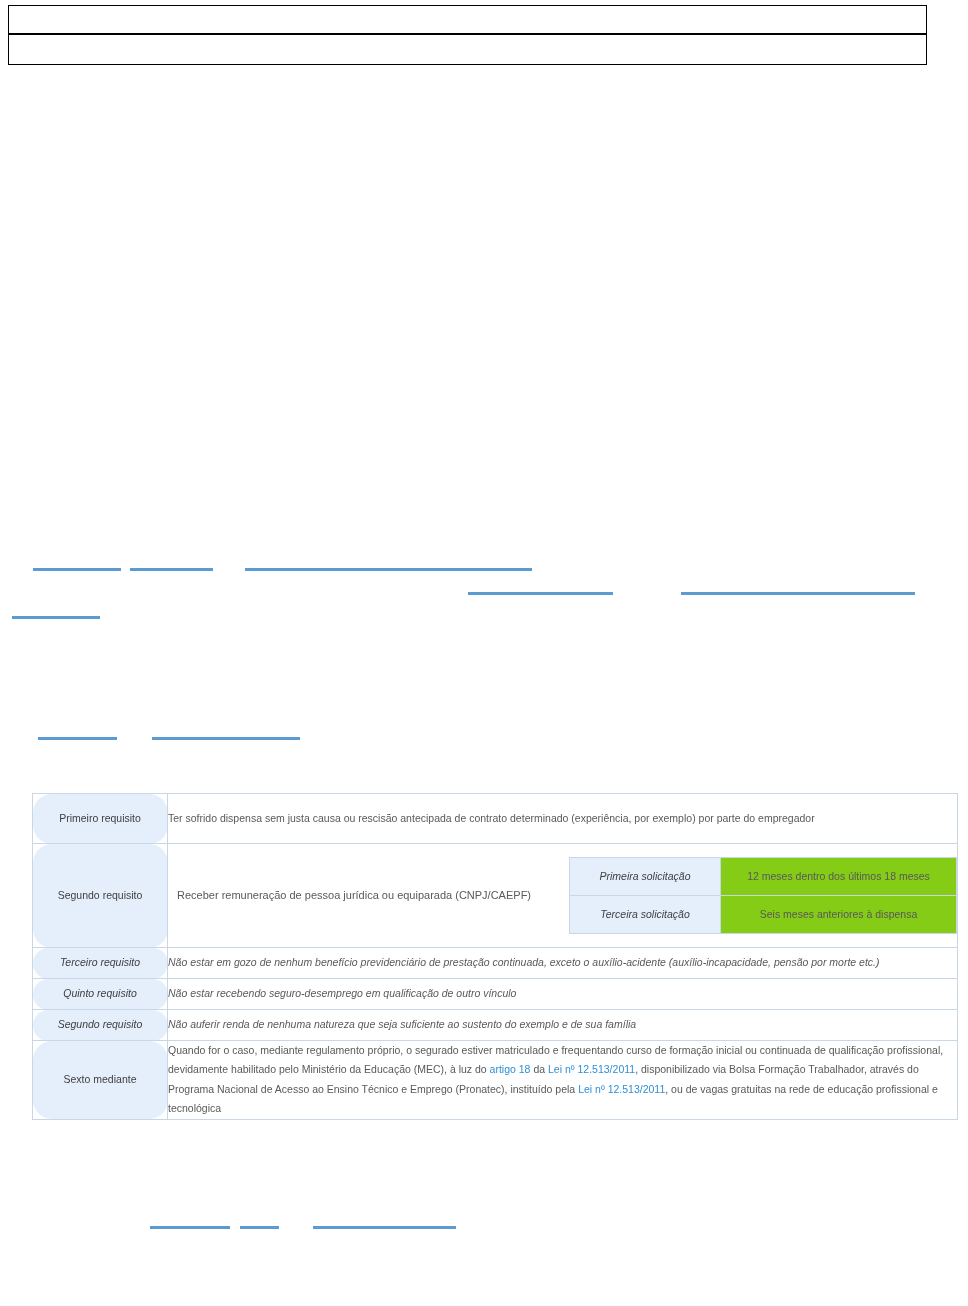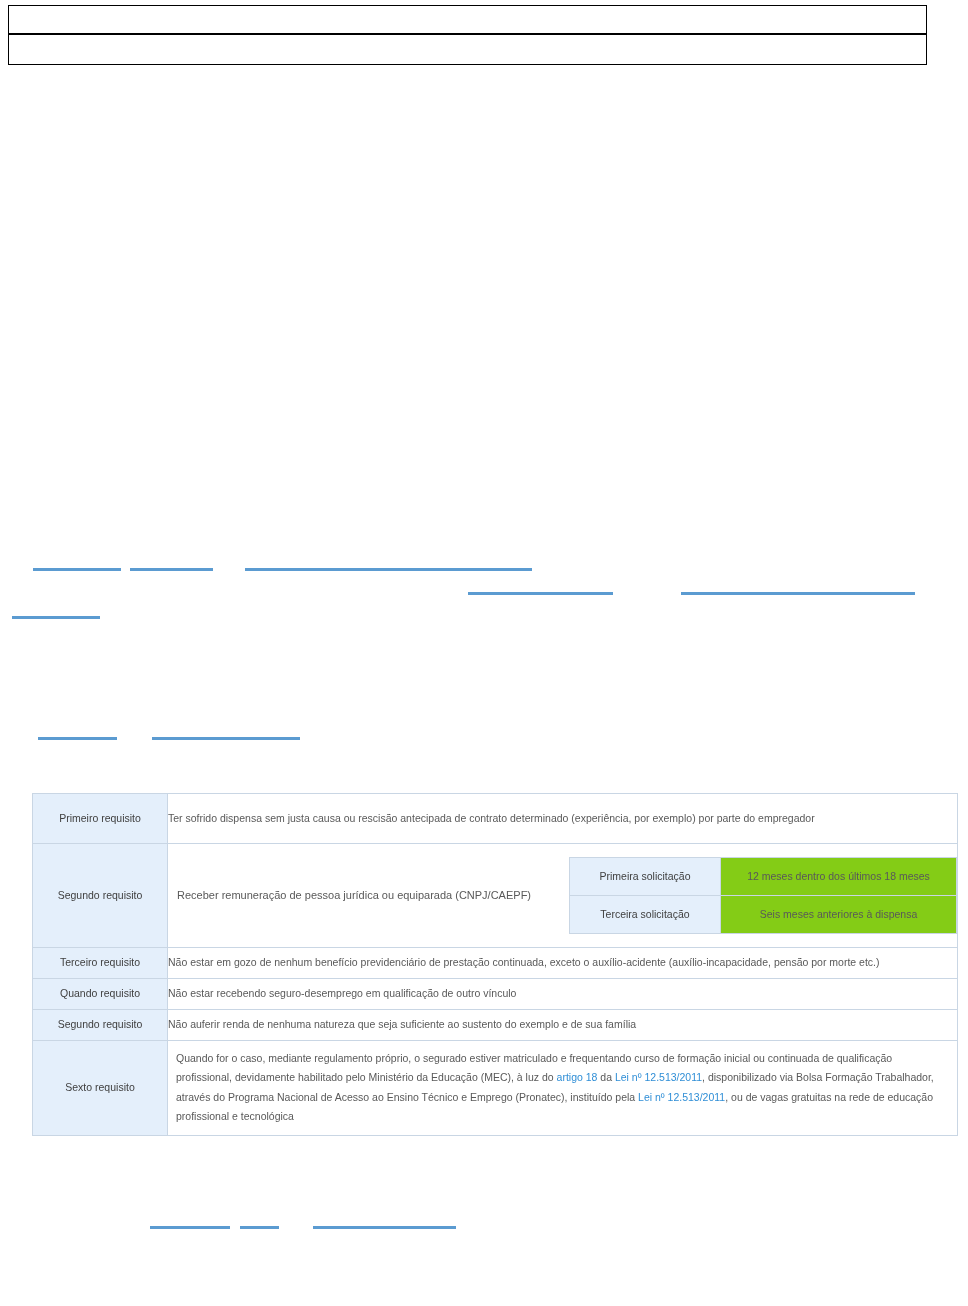--- a/index.html
+++ b/index.html
@@ -52,33 +52,34 @@
     padding: 0;
   }
   .lbl {
     width: 134px;
     background: #e4effb;
     text-align: center;
     font-size: 10.5px;
     color: #404040;
     padding: 6px 4px;
     line-height: 1.3;
+    border-radius: 19px;
   }
   .val {
     background: #ffffff;
     font-size: 10.5px;
     color: #595959;
     padding: 8px 9px;
     line-height: 1.85;
   }
   .val-tight { padding: 7px 9px; }
 
   .row-h1 { height: 50px; }
   .row-h2 { height: 104px; }
-  .row-h3 { height: 31px; }
+  .row-h3 { height: 31px; font-style: italic; }
   .row-h6 { height: 74px; }
 
   
   .seg-wrap {
     display: flex;
     align-items: stretch;
     height: 100%;
     min-height: 102px;
   }
   .seg-text {
@@ -101,31 +102,32 @@
     border: 1px solid #c9d6e4;
     height: 33px;
     font-size: 10.5px;
     text-align: center;
     padding: 2px 4px;
   }
   .sub-lbl {
     width: 142px;
     background: #e4effb;
     color: #404040;
+    font-style: italic;
   }
   .sub-val {
     background: #84cc16;
     color: #595959;
   }
 
   .alink {
     color: #2f8ed6;
     text-decoration: none;
   }
-  .para { margin: 8px; }
+  .para { margin: 0; }
 </style>
 </head>
 <body>
 
 <div class="topbox topbox-1"></div>
 <div class="topbox topbox-2"></div>
 
 <div id="linkbars">
     <div class="linkbar" style="left: 33px; top: 568px; width: 88px; background: rgb(91, 155, 209);"></div>
     <div class="linkbar" style="left: 130px; top: 568px; width: 83px; background: rgb(91, 155, 209);"></div>
@@ -168,29 +170,29 @@
         </div>
       </td>
     </tr>
 
     <tr class="row-h3">
       <td class="lbl">Terceiro requisito</td>
       <td class="val val-tight">Não estar em gozo de nenhum benefício previdenciário de prestação continuada, exceto o auxílio-acidente (auxílio-incapacidade, pensão por morte etc.)</td>
     </tr>
 
     <tr class="row-h3">
-      <td class="lbl">Quando requisito</td>
+      <td class="lbl">Quinto requisito</td>
       <td class="val val-tight">Não estar recebendo seguro-desemprego em qualificação de outro vínculo</td>
     </tr>
 
     <tr class="row-h3">
       <td class="lbl">Segundo requisito</td>
       <td class="val val-tight">Não auferir renda de nenhuma natureza que seja suficiente ao sustento do exemplo e de sua família</td>
     </tr>
 
     <tr class="row-h6">
-      <td class="lbl">Sexto requisito</td>
+      <td class="lbl">Sexto mediante</td>
       <td class="val">
         <p class="para" id="sexto-para"><span>Quando for o caso, mediante regulamento próprio, o segurado estiver matriculado e frequentando curso de formação inicial ou continuada de qualificação profissional, devidamente habilitado pelo Ministério da Educação (MEC), à luz do </span><a class="alink" href="#" style="color: rgb(47, 142, 214);">artigo 18</a><span> da </span><a class="alink" href="#" style="color: rgb(47, 142, 214);">Lei nº 12.513/2011</a><span>, disponibilizado via Bolsa Formação Trabalhador, através do Programa Nacional de Acesso ao Ensino Técnico e Emprego (Pronatec), instituído pela </span><a class="alink" href="#" style="color: rgb(47, 142, 214);">Lei nº 12.513/2011</a><span>, ou de vagas gratuitas na rede de educação profissional e tecnológica</span></p>
       </td>
     </tr>
   </tbody>
 </table>
 
 </body></html>

